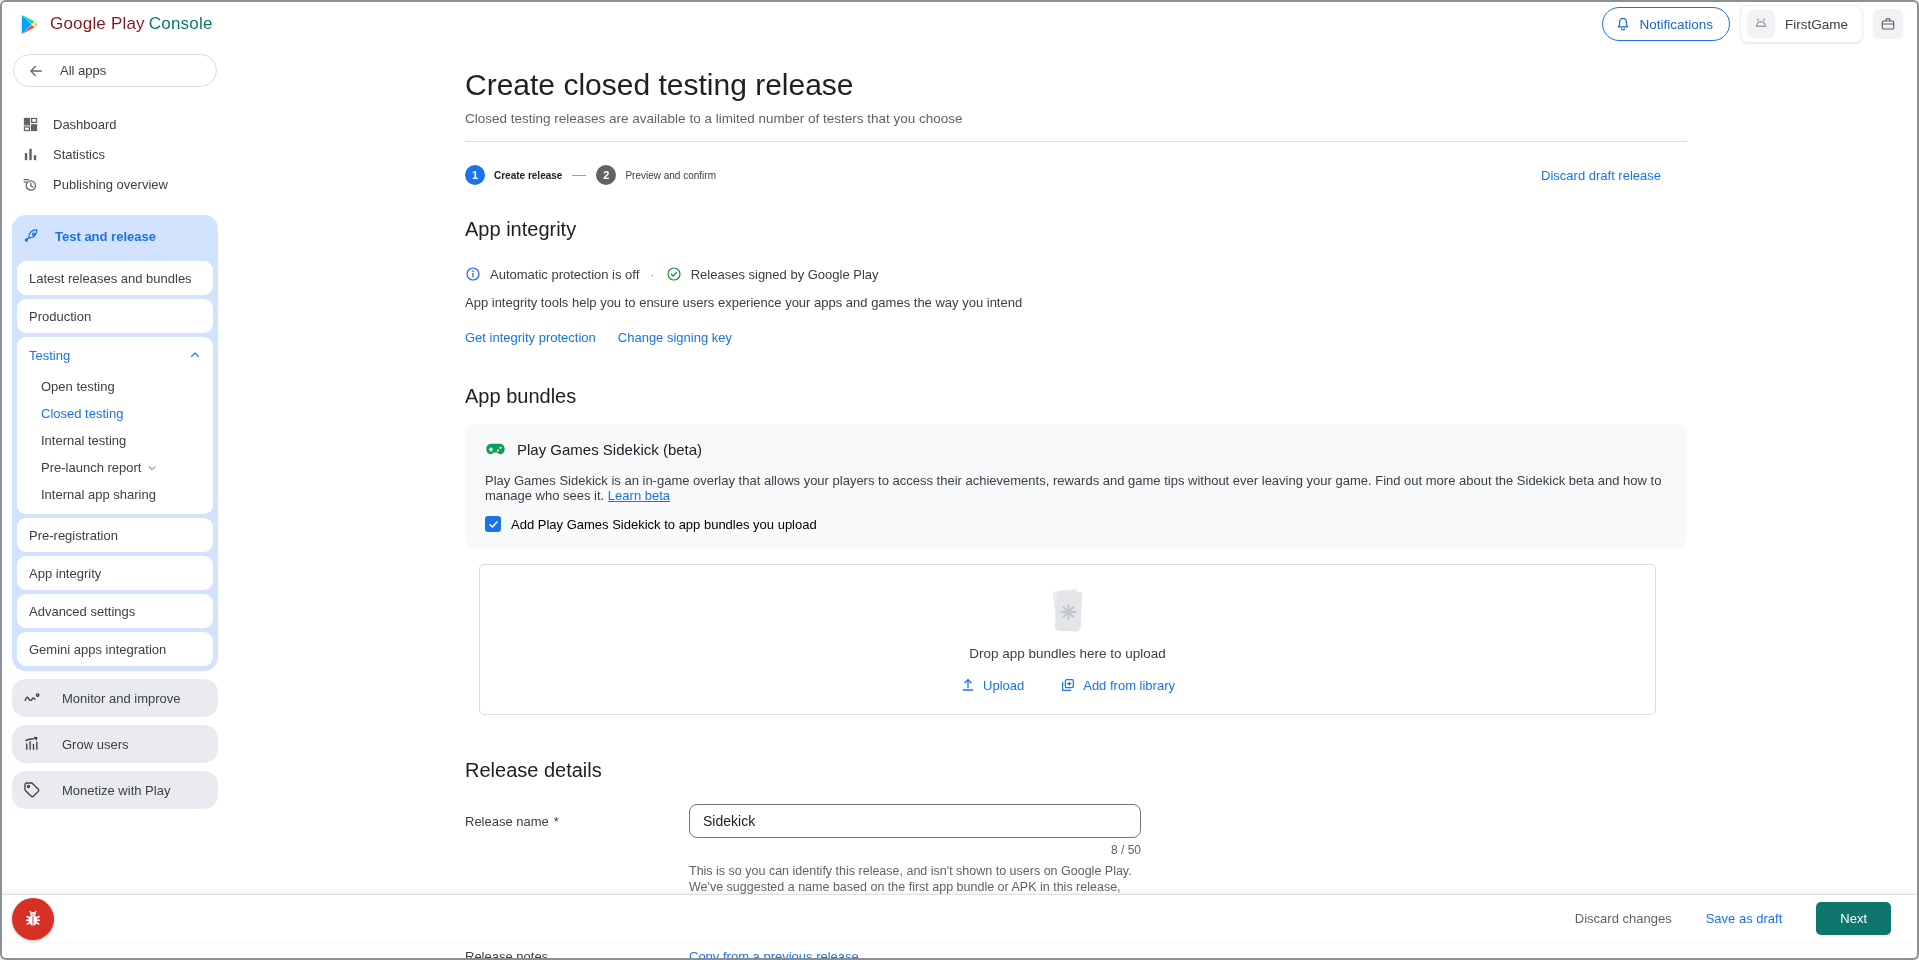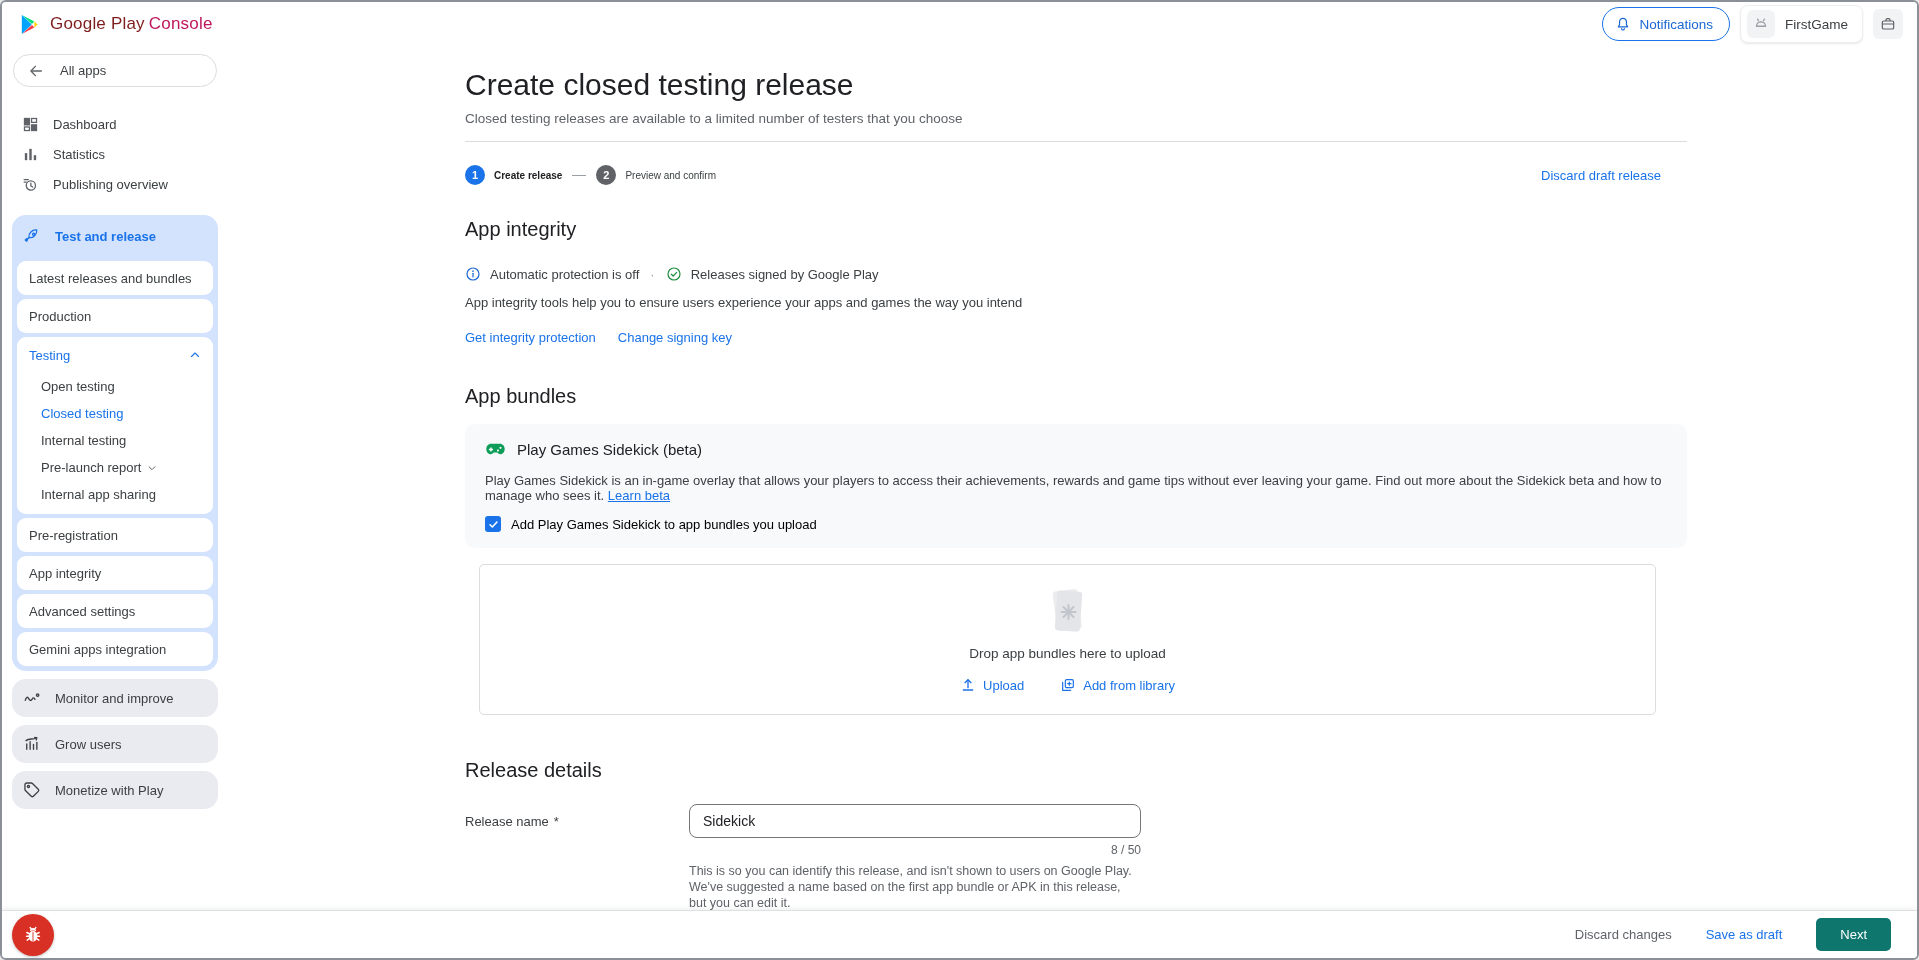--- a/index.html
+++ b/index.html
@@ -7,21 +7,21 @@
   body { font-family:"Liberation Sans", sans-serif; }
   .window {
     width:1919px; height:960px; background:#fff; position:relative;
     border:2px solid #8a9097; border-radius:6px; overflow:hidden;
   }
   
   .topbar { height:44px; display:flex; align-items:center; padding:0 14px 0 16px; background:#fff; }
   .brand { display:flex; align-items:center; gap:9px; cursor:pointer; }
   .brand-text { font-size:17px; color:#5f6368; letter-spacing:.2px; }
   .brand-text b { font-weight:400; color:#7f1d1d; }
-  .brand-text .accent { color:#be185d; margin-left:4px; }
+  .brand-text .accent { color:#0f766e; margin-left:4px; }
   .topbar-right { margin-left:auto; display:flex; align-items:center; gap:10px; }
   .notif-pill { display:flex; align-items:center; gap:8px; border:1px solid #1a73e8; border-radius:17px;
     height:34px; padding:0 16px 0 12px; color:#1967d2; font-size:13.5px; font-weight:500; cursor:pointer; background:#fff;}
   .account-chip { display:flex; align-items:center; gap:10px; background:#fff; border:1px solid #eceef1;
     box-shadow:0 1px 2px rgba(60,64,67,.12); border-radius:8px; height:38px; padding:5px 14px 5px 6px; cursor:pointer; }
   .app-ico { width:28px; height:28px; border-radius:6px; background:#f1f3f4; display:flex; align-items:center; justify-content:center; }
   .account-name { font-size:13.5px; color:#3c4043; }
   .org-ico { width:30px; height:30px; border-radius:6px; background:#f1f3f4; display:flex; align-items:center; justify-content:center; cursor:pointer; }
   
   .body { display:flex; height:916px; }
@@ -35,21 +35,21 @@
   .group-head { display:flex; align-items:center; gap:14px; height:42px; padding:0 6px; cursor:pointer; }
   .group-head span { font-size:13px; font-weight:700; color:#1a73e8; }
   .card { background:#fff; border-radius:9px; margin-top:4px; cursor:pointer; }
   .card-row { display:flex; align-items:center; height:34px; padding:0 12px; font-size:13px; color:#3c4043; }
   .testing-card { padding-bottom:6px; }
   .testing-head { display:flex; align-items:center; height:36px; padding:0 12px; font-size:13px; font-weight:500; color:#1a73e8; cursor:pointer;}
   .testing-head .chev { margin-left:auto; display:flex; }
   .sub-item { display:flex; align-items:center; height:27px; padding:0 12px 0 24px; font-size:13px; color:#3c4043; cursor:pointer; }
   .sub-item.active { color:#1a73e8; font-weight:500; }
   .sub-item .chev-sm { margin-left:6px; display:flex; }
-  .group-gray { background:#e9ebf1; border-radius:14px; margin-top:8px; height:38px; display:flex; align-items:center; gap:14px;
+  .group-gray { background:#e9ebf1; border-radius:14px; margin-top:8px; height:38px; display:flex; align-items:center; gap:21px;
     padding:0 11px; cursor:pointer; }
   .group-gray span { font-size:13px; font-weight:500; color:#3c4043; }
   
   .main { flex:1; padding:22px 40px 0 239px; overflow:hidden; position:relative; }
   .content { width:1222px; }
   h1.page-title { font-size:30px; font-weight:400; color:#202124; letter-spacing:0; }
   .page-sub { font-size:13.5px; color:#5f6368; margin-top:9px; }
   .divider { border-bottom:1px solid #dadce0; margin-top:15px; }
   .steps { display:flex; align-items:center; margin-top:23px; }
   .step-circle { width:20px; height:20px; border-radius:50%; color:#fff; font-size:11px; font-weight:700;
@@ -87,21 +87,21 @@
   .form-row { display:flex; margin-top:22px; }
   .form-label { width:224px; flex:0 0 224px; font-size:13px; color:#3c4043; padding-top:10px; }
   .req { color:#3c4043; margin-left:5px; }
   .field-col { width:452px; }
   .text-input { width:452px; height:34px; border:1px solid #747775; border-radius:8px; padding:0 13px; font-size:14px;
     color:#202124; font-family:"Liberation Sans",sans-serif; background:#fff; outline:none; }
   .counter { text-align:right; font-size:12px; color:#5f6368; margin-top:5px; }
   .help { font-size:12.5px; color:#5f6368; line-height:16px; margin-top:6px; }
   .notes-row { margin-top:36px; }
   
-  .footer { position:absolute; left:0; right:0; bottom:0; height:48px; background:#fff; border-top:1px solid #e0e0e0;
+  .footer { position:absolute; left:0; right:0; bottom:16px; height:48px; background:#fff; border-top:1px solid #e0e0e0;
     box-shadow:0 -1px 5px rgba(60,64,67,.10); display:flex; align-items:center; padding:0 26px 0 10px; z-index:10; }
   .bug-btn { width:42px; height:42px; border-radius:50%; background:#d93025; display:flex; align-items:center; justify-content:center;
     cursor:pointer; box-shadow:0 1px 3px rgba(0,0,0,.25); }
   .footer-right { margin-left:auto; display:flex; align-items:center; gap:34px; }
   .btn-text-gray { font-size:13px; font-weight:500; color:#5f6368; cursor:pointer; background:none; border:none; font-family:inherit; }
   .btn-text-blue { font-size:13px; font-weight:500; color:#1a73e8; cursor:pointer; background:none; border:none; font-family:inherit; }
   .btn-primary { background:#0f766e; color:#fff; font-size:13px; font-weight:500; border:none; border-radius:5px;
     padding:9px 24px; cursor:pointer; font-family:inherit; }
   .icon { display:flex; align-items:center; justify-content:center; }
 </style>

